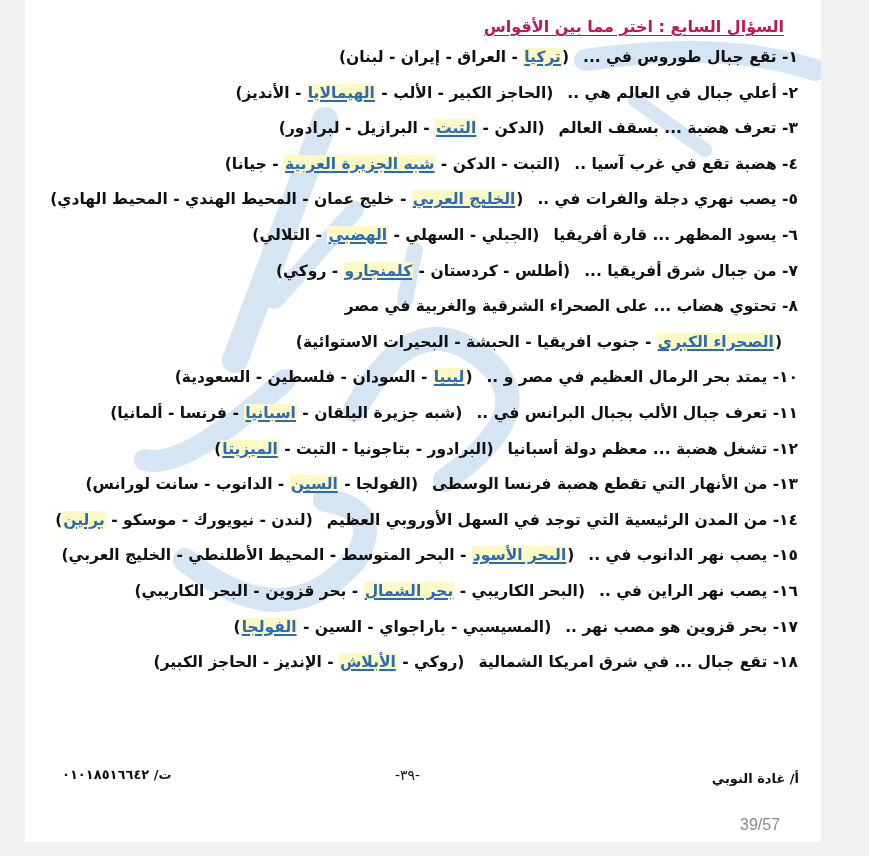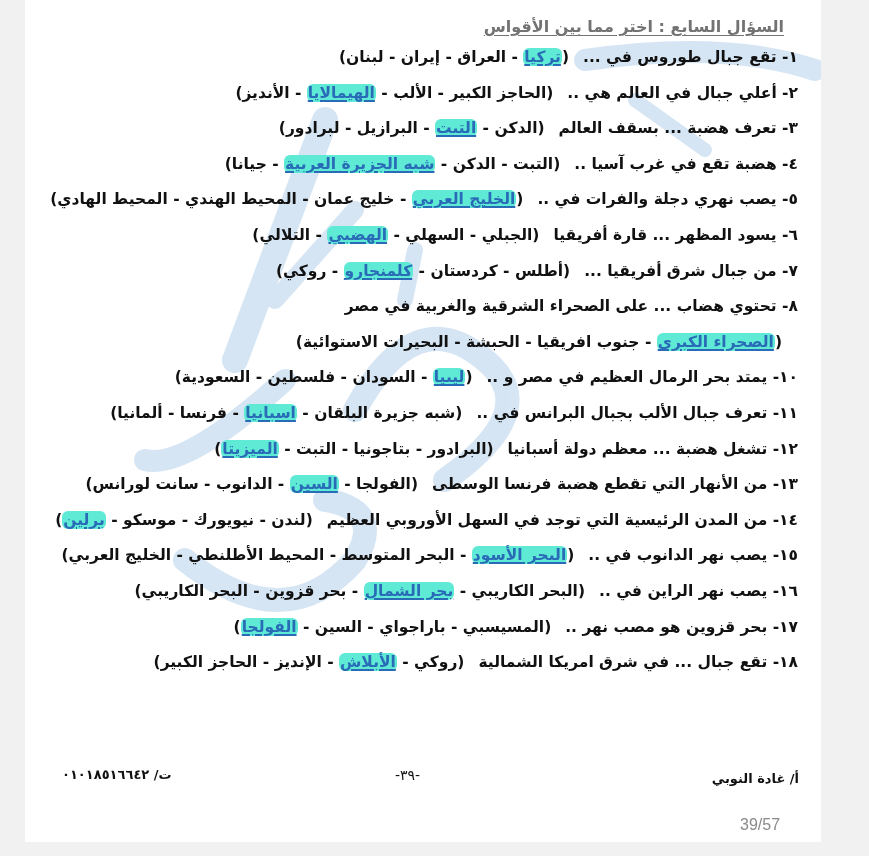--- a/index.html
+++ b/index.html
@@ -28,21 +28,21 @@
     pointer-events: none;
   }
   .content {
     position: absolute;
     right: 23px; top: 6px;
     width: 760px;
     direction: rtl;
     text-align: right;
   }
   .title {
-    color: #737373;
+    color: #be185d;
     font-weight: bold;
     font-size: 16px;
     text-decoration: underline;
     text-underline-offset: 3px;
     height: 26px;
     line-height: 26px;
     margin-right: 14px;
     margin-top: 8px;
   }
   .q {
@@ -56,28 +56,27 @@
   }
   .q .stem {
     display: inline-block;
   }
   .q .opts {
     display: inline-block;
     margin-right: 14px;
   }
   .q.wrap .opts { margin-right: 16px; }
   .opt-hl {
-    background: #5eead4;
+    background: #fef9c3;
     color: #2a6bb8;
     text-decoration: underline;
     text-decoration-color: #2a6bb8;
     text-decoration-thickness: 2px;
     text-underline-offset: 2px;
     padding: 0 1px;
-    border-radius: 6px;
   }
   .footer {
     position: absolute;
     top: 765px; left: 0; right: 0;
     height: 24px;
     font-size: 13px;
     font-weight: bold;
     color: #111;
   }
   .footer .author { position: absolute; right: 22px; top: 6px; direction: rtl; }

